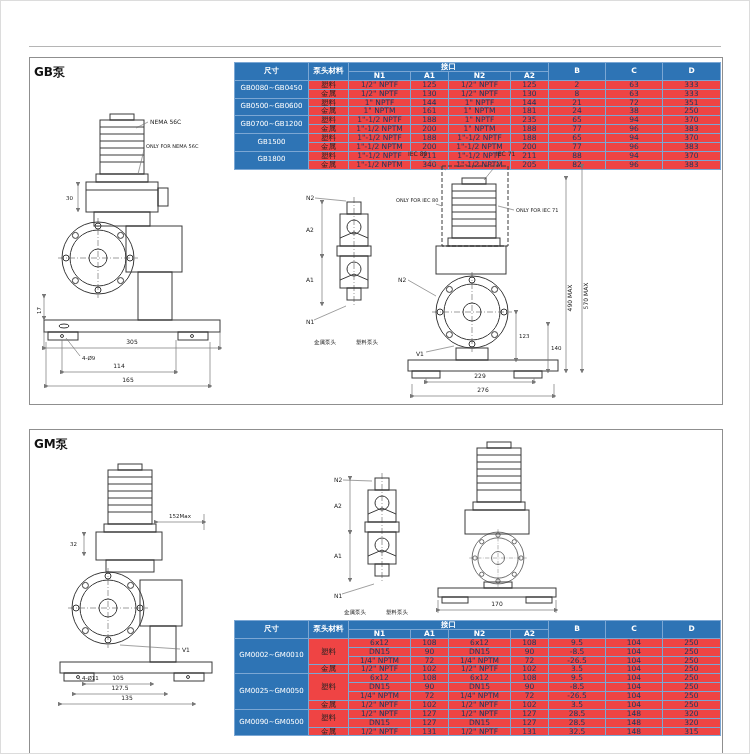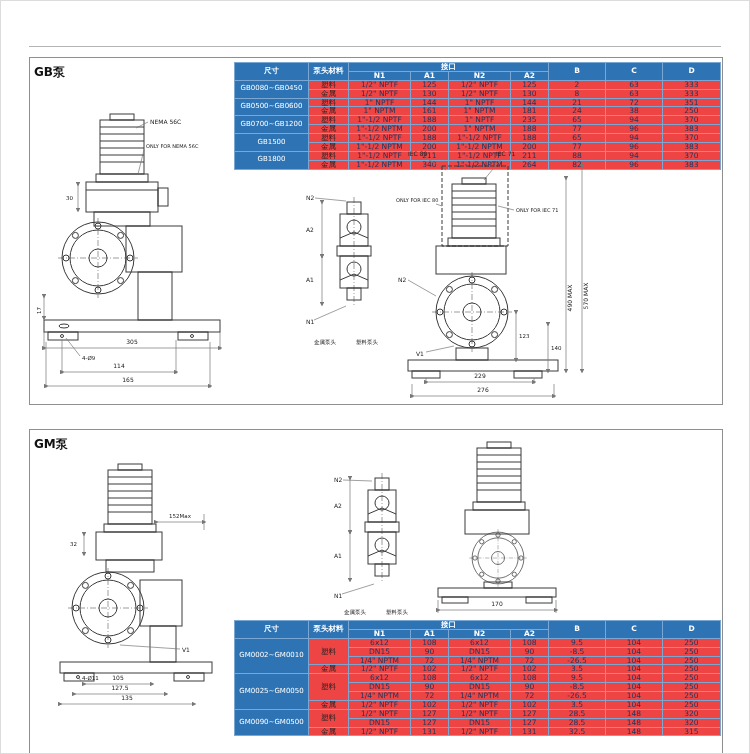--- a/index.html
+++ b/index.html
@@ -205,21 +205,21 @@
           <td>211</td>
           <td>88</td>
           <td>94</td>
           <td>370</td>
         </tr>
         <tr>
           <td class="c-mat">金属</td>
           <td>1"-1/2 NPTM</td>
           <td>340</td>
           <td>1"-1/2 NPTM</td>
-          <td>264</td>
+          <td>205</td>
           <td>82</td>
           <td>96</td>
           <td>383</td>
         </tr>
       </tbody>
     </table>
 
     <svg class="drawing" style="left:8px;top:44px" width="200" height="300" viewBox="0 0 200 300">
       <g>
         <use href="#sym-motor" x="62" y="12"></use>

